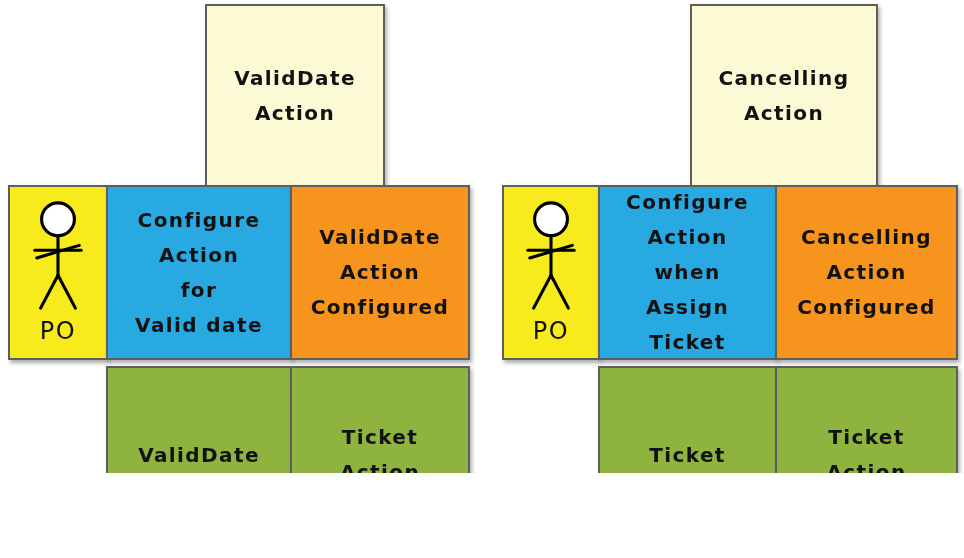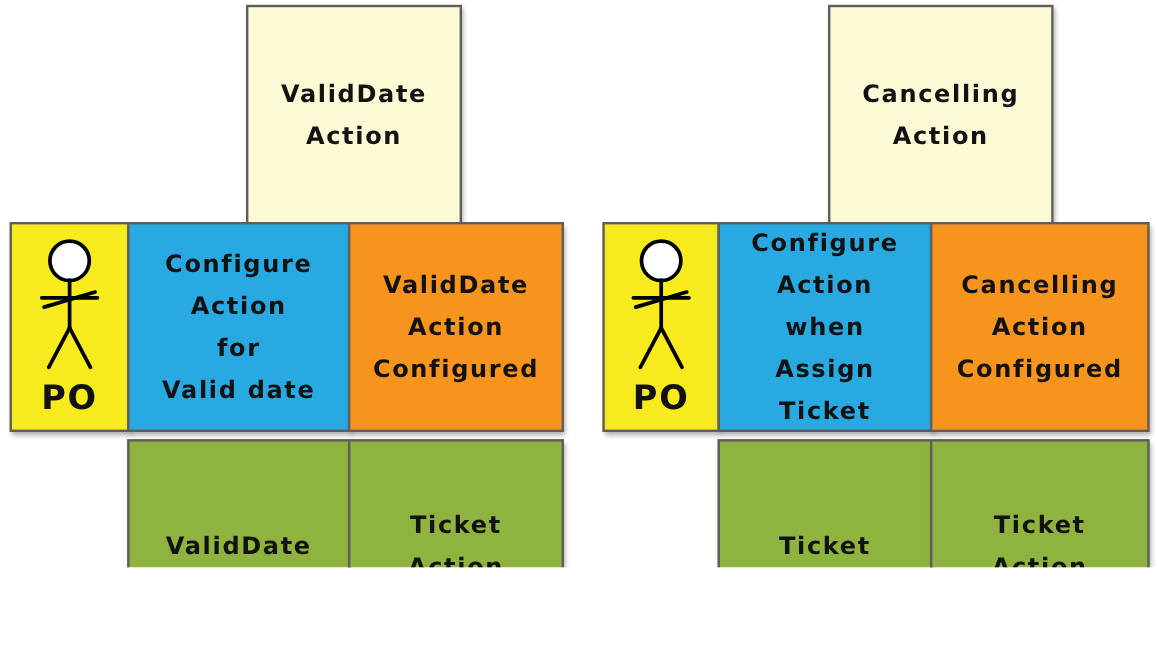--- a/index.html
+++ b/index.html
@@ -26,21 +26,21 @@
     color:var(--text);
   }
   .note{ background:var(--note-fill); z-index:1; }
   .actor{ background:var(--actor-fill); z-index:2; }
   .command{ background:var(--command-fill); z-index:2; }
   .event{ background:var(--event-fill); z-index:2; }
   .entity{ background:var(--entity-fill); z-index:2; }
   .person{ display:block; }
   .person path, .person line{ stroke:#000; stroke-width:3.2; fill:none; stroke-linecap:round; }
   .person circle{ stroke:#000; stroke-width:3.2; fill:#FFFFFF; }
-  .actor-lbl{ font-size:28px; font-weight:bold; letter-spacing:1.5px; margin-top:5px; }
+  .actor-lbl{ font-size:24px; font-weight:normal; letter-spacing:1.5px; margin-top:5px; }
 
   
   .n0{left:205px; top:4px;   width:180px; height:183px;}
   .a0{left:8px;   top:185px; width:100px; height:175px;}
   .c0{left:106px; top:185px; width:186px; height:175px;}
   .e0{left:290px; top:185px; width:180px; height:175px;}
   .ga0{left:106px; top:366px; width:186px; height:178px;}
   .gb0{left:290px; top:366px; width:180px; height:178px;}
 
   

